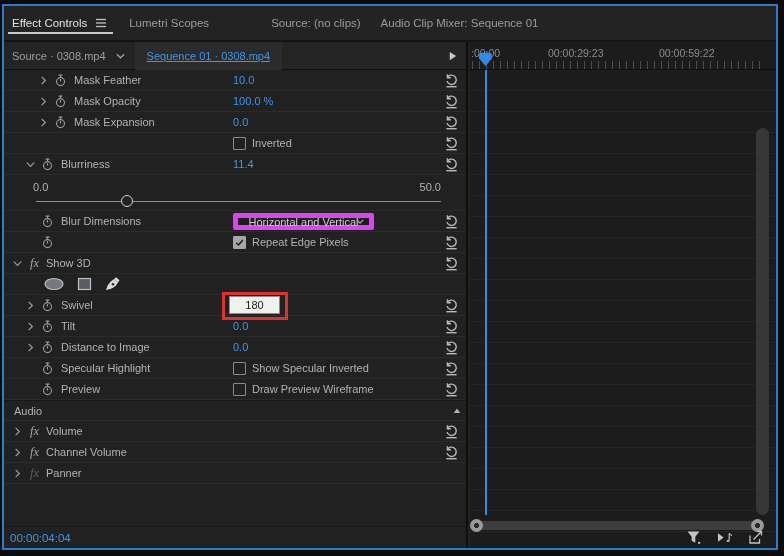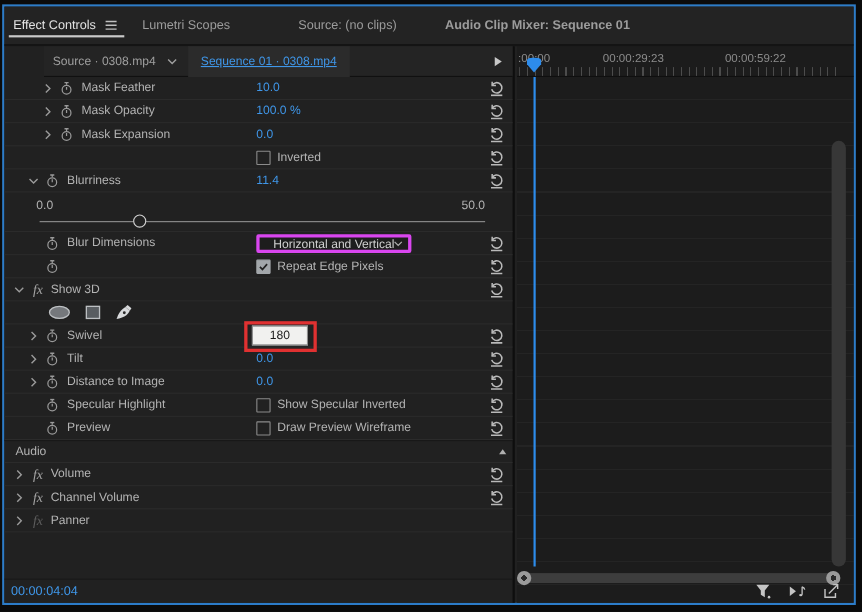--- a/index.html
+++ b/index.html
@@ -10,25 +10,25 @@
            border:2px solid #2c7cc9; background:#212121; }
 
   
   .tabbar { position:absolute; left:0; top:0; width:772px; height:36px; background:#232323;
             border-bottom:2px solid #141414; display:flex; align-items:center; padding-left:8px;
             font-size:11.5px; color:#9c9c9c; }
   .tab { position:relative; height:100%; display:flex; align-items:center; white-space:nowrap; cursor:default; }
   .tab.active { color:#e2e2e2; }
   .tab.active::after { content:""; position:absolute; left:-4px; right:-6px; bottom:6px; height:2px; background:#c9c9c9; }
   .tab .menu-ic { width:12px; height:10px; margin-left:8px; color:#c0c0c0; }
-  .t2 { margin-left:22px; } .t3 { margin-left:62px; } .t4 { margin-left:44px;font-weight:bold; }
+  .t2 { margin-left:22px; } .t3 { margin-left:62px; } .t4 { margin-left:20px; }
 
   
   .leftcol { position:absolute; left:0; top:36px; width:464px; height:506px;
-             border-right:2px solid #0e0e0e; background:#212121;padding-left:36px; }
+             border-right:2px solid #0e0e0e; background:#212121; }
   .srcrow { position:relative; height:28px; background:#242424; border-bottom:1px solid #101010;
             display:flex; align-items:center; padding-left:8px; font-size:11px; color:#9f9f9f; }
   .srcrow .chev-d { width:11px; height:10px; margin-left:9px; color:#9f9f9f; }
   .seqchip { margin-left:9px; background:#2b2b2b; color:#3f96e8; height:28px; display:flex;
              align-items:center; padding:0 12px;text-decoration:underline; }
   .srcplay { position:absolute; right:8px; top:8px; width:11px; height:12px; color:#c8c8c8; }
 
   .rows { position:absolute; left:0; top:28px; width:462px; }
   .prow { position:relative; height:21px; border-bottom:1px solid #2b2b2b;
           display:flex; align-items:center; font-size:11px; color:#b3b3b3; }
@@ -50,21 +50,21 @@
 
   
   .sliderblock { position:relative; height:36px; border-bottom:1px solid #2b2b2b; font-size:11px; color:#b3b3b3; }
   .smin { position:absolute; left:29px; top:6px; }
   .smax { position:absolute; left:400px; top:6px; width:37px; text-align:right; }
   .strack { position:absolute; left:32px; top:26px; width:405px; height:1px; background:#8f8f8f; }
   .sknob { position:absolute; left:117px; top:20px; width:12px; height:12px; border-radius:50%;
            border:1.5px solid #d2d2d2; background:#232323; }
 
   
-  .dd { position:absolute; left:229px; top:2px; width:141px; height:17px; border:3px solid #d946ef;
+  .dd { position:absolute; left:229px; top:2px; width:141px; height:17px; border:5px solid #d946ef;
         border-radius:2px; background:#1d1d1d; color:#cfcfcf; font-size:11px;
         display:flex; align-items:center; justify-content:center; }
   .dd .chev-d { position:absolute; right:4px; width:10px; height:9px; color:#b0b0b0; }
 
   
   .shapes { display:flex; align-items:center; gap:10px; padding-left:38px; }
   .shapes svg { display:block; }
 
   
   .redbox { position:absolute; left:218px; top:-3px; width:66px; height:28px;

